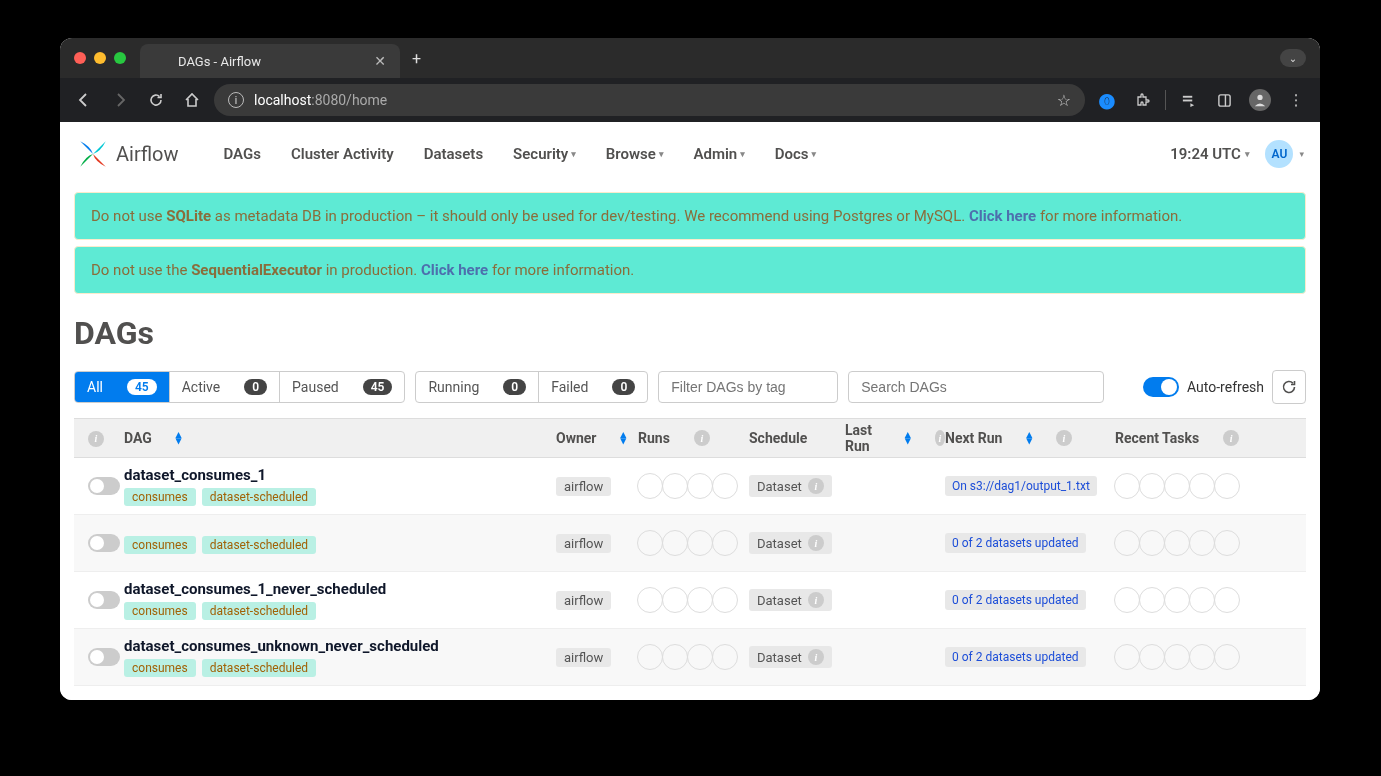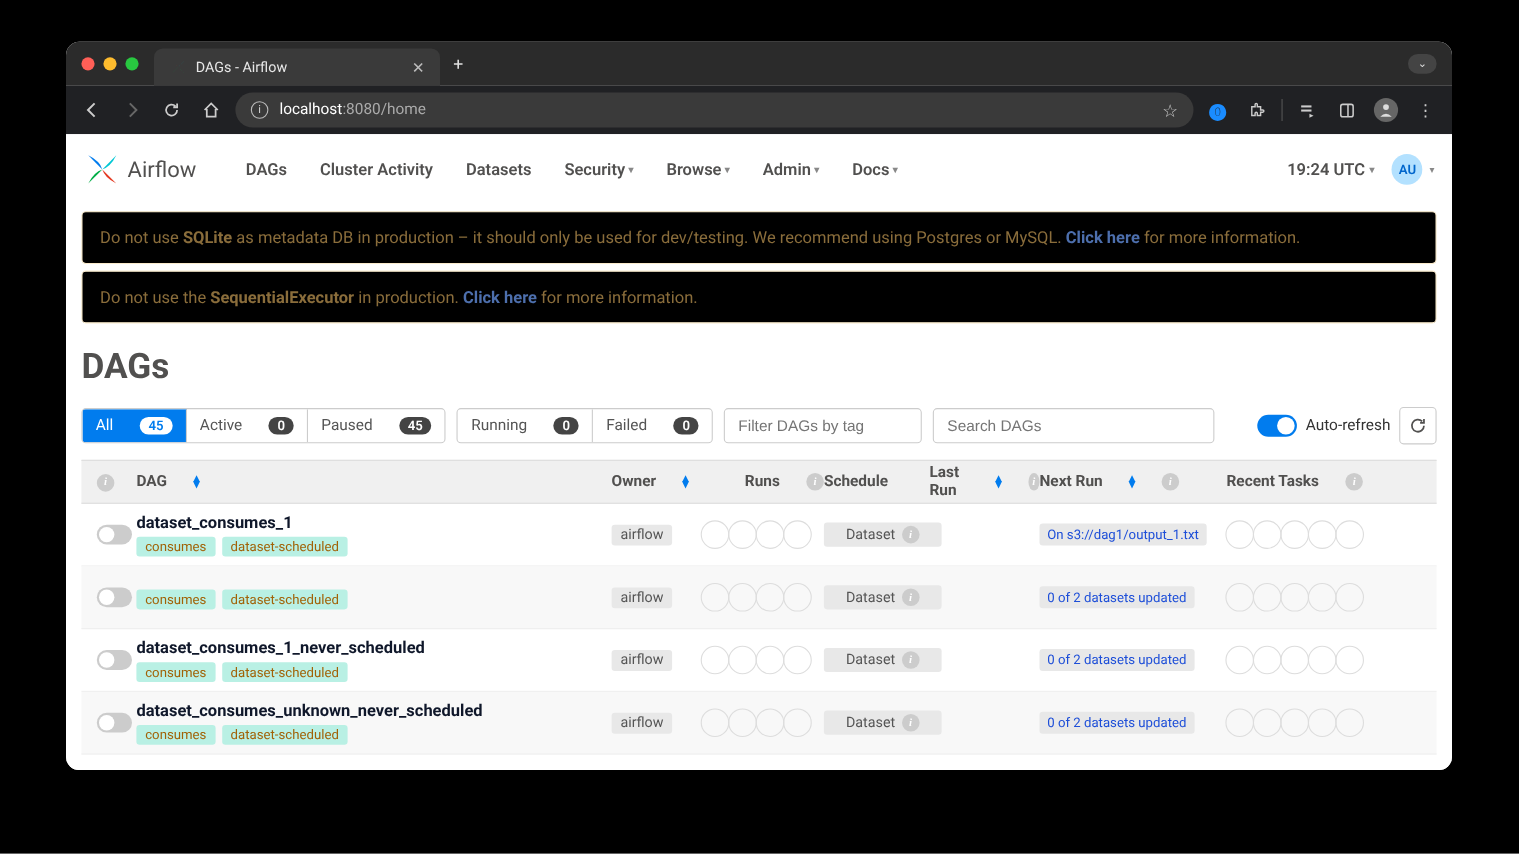--- a/index.html
+++ b/index.html
@@ -31,21 +31,21 @@
 .logo-wrap { display: flex; align-items: center; gap: 6px; margin-right: 30px; }
 .logo-svg { width: 34px; height: 34px; }
 .logo-text { font-size: 20px; color: #51504f; font-weight: 400; }
 .nav-items { display: flex; gap: 0; }
 .nav-item { padding: 8px 15px; font-size: 15px; color: #51504f; font-weight: 600; cursor: pointer; display: flex; align-items: center; gap: 3px; }
 .caret { font-size: 9px; color: #888; }
 .nav-right { margin-left: auto; display: flex; align-items: center; gap: 16px; }
 .clock { color: #51504f; font-size: 15px; font-weight: 600; display: flex; align-items: center; gap: 4px; }
 .user-badge { width: 28px; height: 28px; border-radius: 50%; background: #b3e1ff; color: #0066cc; font-size: 12px; font-weight: 600; display: flex; align-items: center; justify-content: center; }
 .user-wrap { display: flex; align-items: center; gap: 6px; cursor: pointer; }
-.alert { margin: 6px 14px; background: #000000; border: 1px solid #faebcc; border-radius: 4px; padding: 14px 16px; color: #8a6d3b; font-size: 15px; }
+.alert { margin: 6px 14px; background: #5eead4; border: 1px solid #faebcc; border-radius: 4px; padding: 14px 16px; color: #8a6d3b; font-size: 15px; }
 .alert b { font-weight: 700; }
 .alert a { color: #4d6fad; font-weight: 700; text-decoration: none; }
 .page-title { font-size: 32px; font-weight: 700; color: #51504f; padding: 14px 14px 18px; }
 .controls-row { display: flex; align-items: center; padding: 0 14px 14px; gap: 10px; }
 .pill-group { display: flex; border: 1px solid #ccc; border-radius: 4px; overflow: hidden; }
 .pill { padding: 7px 12px; font-size: 14px; color: #555; display: flex; align-items: center; gap: 24px; cursor: pointer; border-right: 1px solid #ccc; }
 .pill:last-child { border-right: 0; }
 .pill.active { background: #017cee; color: #fff; }
 .badge { background: #444; color: #fff; border-radius: 10px; padding: 1px 8px; font-size: 12px; font-weight: 600; min-width: 20px; text-align: center; }
 .pill.active .badge { background: #fff; color: #017cee; }
@@ -53,39 +53,39 @@
 .search-box.wide { width: 256px; }
 .toggle-wrap { margin-left: auto; display: flex; align-items: center; gap: 8px; }
 .toggle { width: 36px; height: 20px; background: #017cee; border-radius: 10px; position: relative; cursor: pointer; }
 .toggle::after { content: ''; position: absolute; right: 2px; top: 2px; width: 16px; height: 16px; background: #fff; border-radius: 50%; }
 .refresh-btn { width: 34px; height: 34px; border: 1px solid #ccc; border-radius: 4px; display: flex; align-items: center; justify-content: center; cursor: pointer; color: #51504f; }
 .table { margin: 0 14px; }
 .thead { display: flex; background: #f0f0f0; border-top: 1px solid #ddd; border-bottom: 1px solid #ddd; height: 40px; align-items: center; font-size: 14px; font-weight: 700; color: #51504f; }
 .col-toggle { width: 50px; padding-left: 14px; }
 .col-dag { width: 432px; }
 .col-owner { width: 82px; }
-.col-runs { width: 111px; justify-content: flex-end; }
+.col-runs { width: 111px; }
 .col-sched { width: 96px; }
 .col-lastrun { width: 100px; }
 .col-nextrun { width: 170px; }
 .col-tasks { flex: 1; }
 .th { display: flex; align-items: center; gap: 24px; }
 .sort-ic { color: #017cee; font-size: 11px; display: inline-flex; flex-direction: column; line-height: 6px; }
 .info-ic { width: 16px; height: 16px; border-radius: 50%; background: #ccc; color: #fff; font-size: 10px; font-weight: 700; font-style: italic; display: inline-flex; align-items: center; justify-content: center; font-family: serif; }
 .trow { display: flex; align-items: center; height: 57px; border-bottom: 1px solid #eee; font-size: 14px; }
 .trow.alt { background: #f8f8f8; }
 .dag-toggle { width: 32px; height: 18px; background: #ccc; border-radius: 10px; position: relative; cursor: pointer; }
 .dag-toggle::after { content: ''; position: absolute; left: 2px; top: 2px; width: 14px; height: 14px; background: #fff; border-radius: 50%; }
 .dag-name { color: #0f172a; font-weight: 700; font-size: 15px; cursor: pointer; }
 .tags { display: flex; gap: 6px; margin-top: 4px; }
 .tag { background: #b9f0e4; color: #a16207; font-size: 12px; padding: 2px 8px; border-radius: 3px; }
 .owner-pill { background: #e8e8e8; color: #555; font-size: 13px; padding: 2px 8px; border-radius: 3px; display: inline-block; }
 .run-circles { display: flex; gap: 0; }
 .run-circ { width: 26px; height: 26px; border: 1px solid #ddd; border-radius: 50%; margin-left: -1px; }
-.sched-pill { background: #e8e8e8; color: #555; font-size: 13px; padding: 3px 20px; border-radius: 3px; display: inline-flex; align-items: center; gap: 6px; }
+.sched-pill { background: #e8e8e8; color: #555; font-size: 13px; padding: 3px 8px; border-radius: 3px; display: inline-flex; align-items: center; gap: 6px; }
 .nextrun-pill { background: #e8e8e8; color: #1d4ed8; font-size: 12px; padding: 3px 7px; border-radius: 3px; display: inline-block; text-align: center; }
 .task-circles { display: flex; }
 .task-circ { width: 26px; height: 26px; border: 1px solid #ddd; border-radius: 50%; margin-left: -1px; }
 </style>
 </head>
 <body>
 
 <div class="browser-window">
   <div class="title-bar">
     <div class="traffic-lights">

